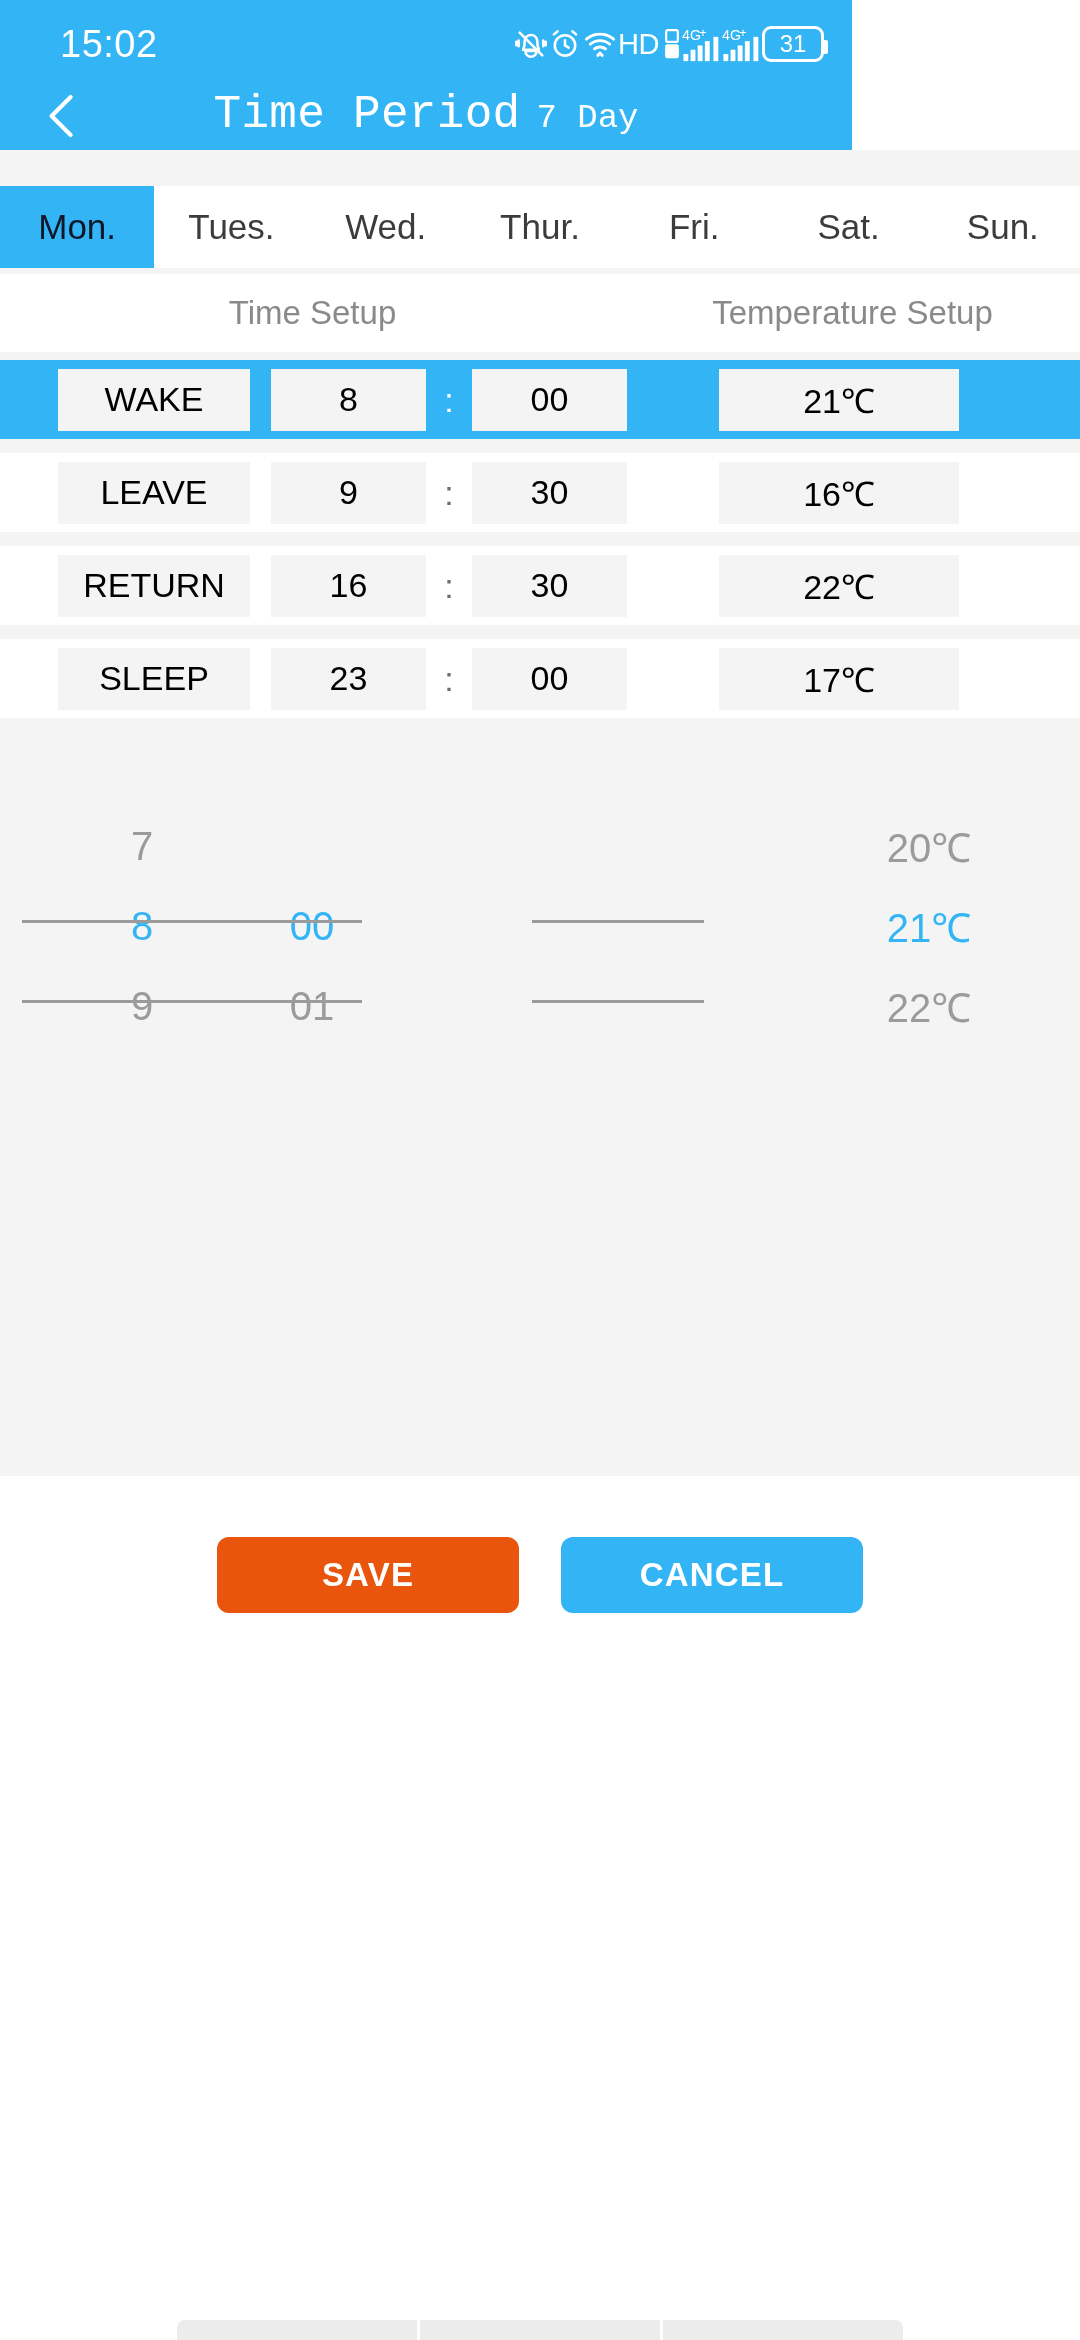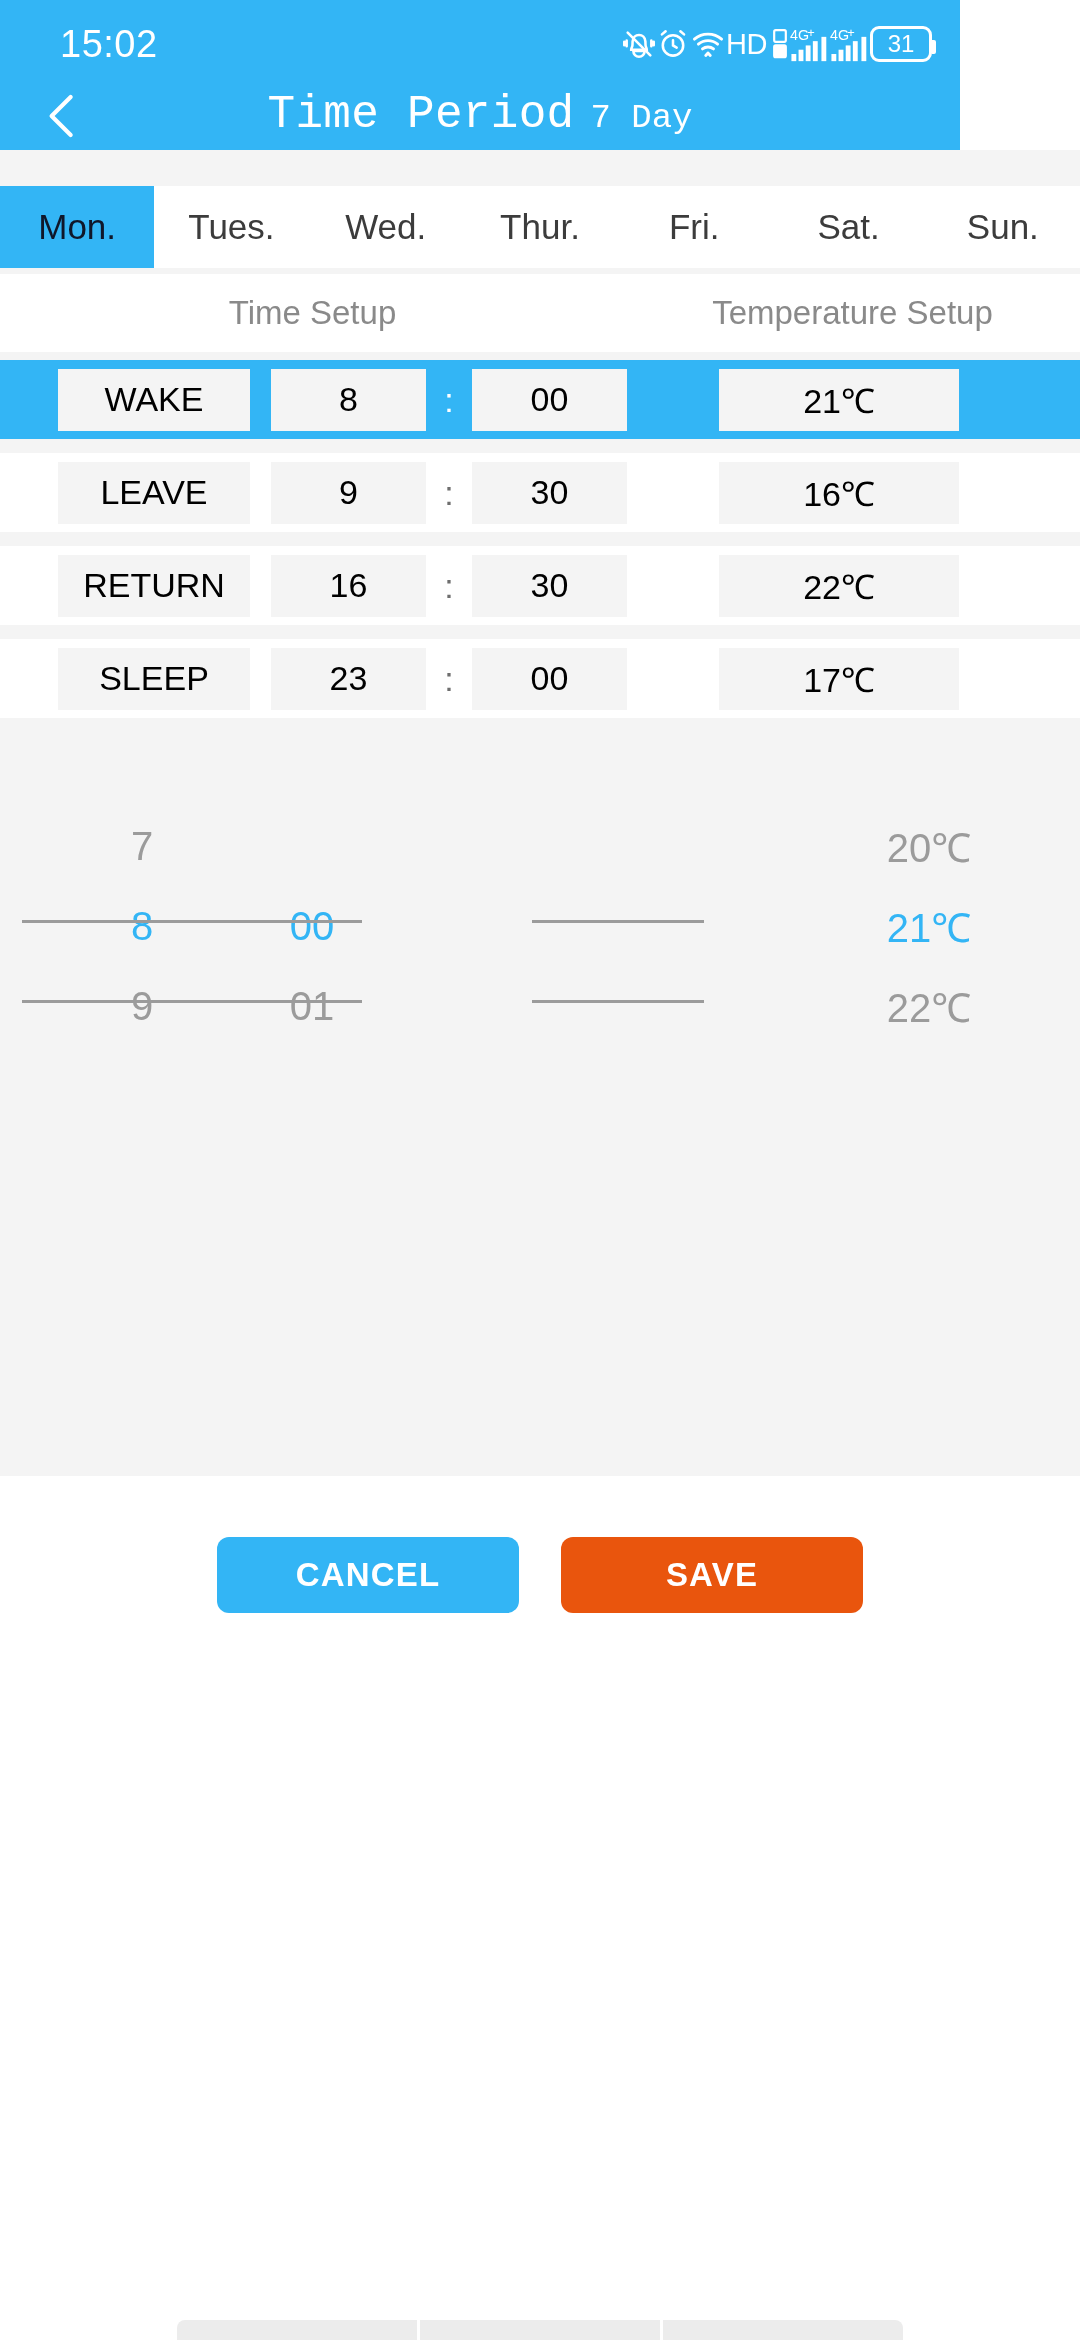--- a/index.html
+++ b/index.html
@@ -8,21 +8,21 @@
     font-family:"Liberation Sans", sans-serif;
     background:#ffffff;
     overflow:hidden;
     position:relative;
   }
 
   
   #header {
     background:#33B5F5;
     height:150px;
-    width:960px;
+    width:852px;
     position:relative;
   }
   #statusbar {
     height:88px;
     display:flex;
     align-items:center;
     padding:0 28px 0 60px;
     color:#ffffff;
   }
   #clock { font-size:38px; letter-spacing:0.5px; font-weight:400; }
@@ -400,21 +400,21 @@
   </div>
 
   <div id="line-top-left"></div>
   <div id="line-bot-left"></div>
   <div id="line-top-right"></div>
   <div id="line-bot-right"></div>
 
 </div>
 
 <div id="footer">
+  <button class="footer-btn" id="save-btn">SAVE</button>
   <button class="footer-btn" id="cancel-btn">CANCEL</button>
-  <button class="footer-btn" id="save-btn">SAVE</button>
 </div>
 
 <div id="navbar">
   <div class="nav-seg left"></div>
   <div class="nav-seg"></div>
   <div class="nav-seg right"></div>
 </div>
 
 </body></html>

